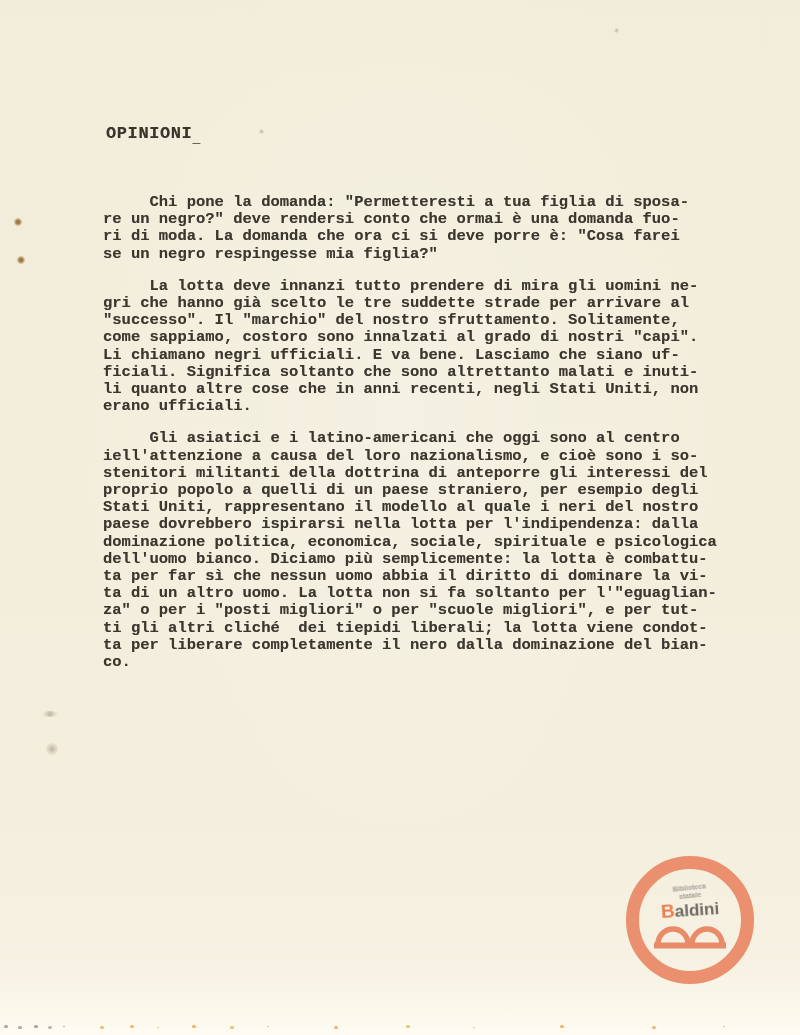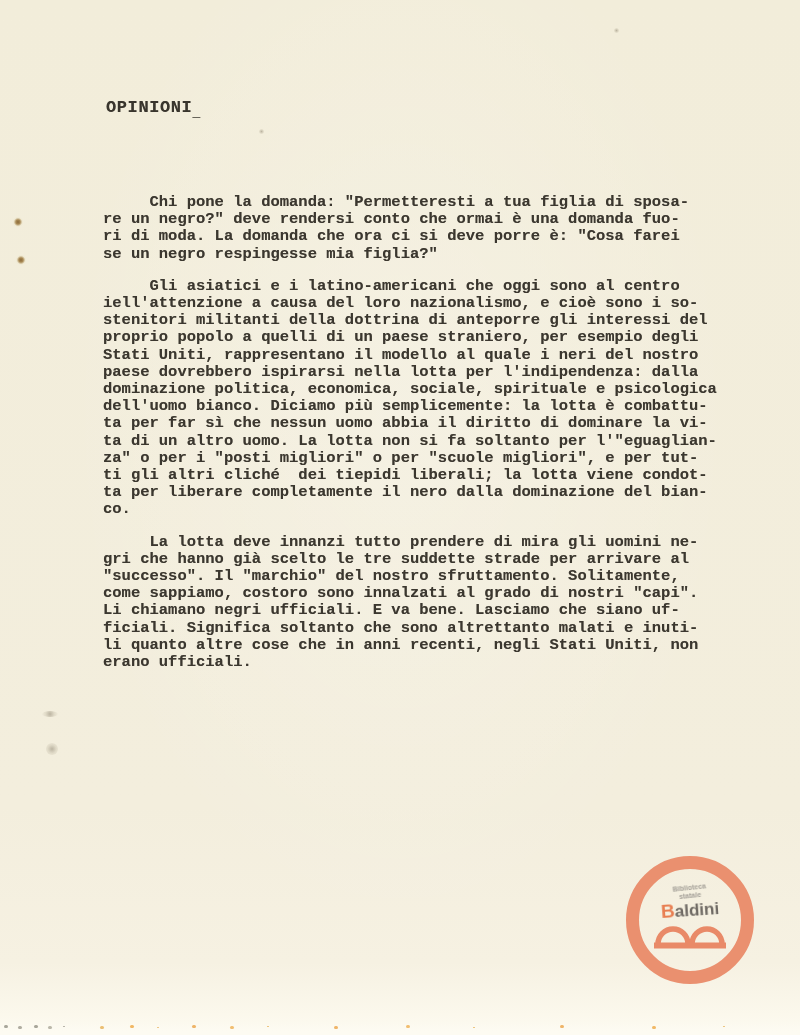--- a/index.html
+++ b/index.html
@@ -10,21 +10,21 @@
   }
   .page {
     position: relative;
     width: 800px; height: 1035px;
     overflow: hidden;
     background:
       radial-gradient(ellipse at 50% 40%, rgba(255,255,255,0.20) 0%, rgba(255,255,255,0) 60%),
       linear-gradient(180deg, #f2edda 0%, #f3eedd 78%, #f6f1e2 93%, #fbf8ec 98%, #fdfbf2 100%);
   }
   .title {
-    position: absolute; left: 106px; top: 98px;
+    position: absolute; left: 106px; top: 124px;
     margin: 0;
     font-family: "Liberation Mono", monospace;
     font-size: 17px; font-weight: 700;
     letter-spacing: 0.6px;
     color: #39352d;
     text-shadow: 0 0 0.5px rgba(57,53,45,0.55);
   }
   .title-mark {
     font-size: 13px;
     vertical-align: -4px;
@@ -138,42 +138,42 @@
 
 <div class="page">
 
   <h1 class="title"><span>OPINIONI</span><span class="title-mark">_</span></h1>
 
   <div class="text-body">
     <pre>     Chi pone la domanda: "Permetteresti a tua figlia di sposa-
 re un negro?" deve rendersi conto che ormai è una domanda fuo-
 ri di moda. La domanda che ora ci si deve porre è: "Cosa farei
 se un negro respingesse mia figlia?"</pre>
+    <pre>     La lotta deve innanzi tutto prendere di mira gli uomini ne-
+gri che hanno già scelto le tre suddette strade per arrivare al
+"successo". Il "marchio" del nostro sfruttamento. Solitamente,
+come sappiamo, costoro sono innalzati al grado di nostri "capi".
+Li chiamano negri ufficiali. E va bene. Lasciamo che siano uf-
+ficiali. Significa soltanto che sono altrettanto malati e inuti-
+li quanto altre cose che in anni recenti, negli Stati Uniti, non
+erano ufficiali.</pre>
     <pre>     Gli asiatici e i latino-americani che oggi sono al centro
 iell'attenzione a causa del loro nazionalismo, e cioè sono i so-
 stenitori militanti della dottrina di anteporre gli interessi del
 proprio popolo a quelli di un paese straniero, per esempio degli
 Stati Uniti, rappresentano il modello al quale i neri del nostro
 paese dovrebbero ispirarsi nella lotta per l'indipendenza: dalla
 dominazione politica, economica, sociale, spirituale e psicologica
 dell'uomo bianco. Diciamo più semplicemente: la lotta è combattu-
 ta per far sì che nessun uomo abbia il diritto di dominare la vi-
 ta di un altro uomo. La lotta non si fa soltanto per l'"eguaglian-
 za" o per i "posti migliori" o per "scuole migliori", e per tut-
 ti gli altri cliché  dei tiepidi liberali; la lotta viene condot-
 ta per liberare completamente il nero dalla dominazione del bian-
 co.</pre>
-    <pre>     La lotta deve innanzi tutto prendere di mira gli uomini ne-
-gri che hanno già scelto le tre suddette strade per arrivare al
-"successo". Il "marchio" del nostro sfruttamento. Solitamente,
-come sappiamo, costoro sono innalzati al grado di nostri "capi".
-Li chiamano negri ufficiali. E va bene. Lasciamo che siano uf-
-ficiali. Significa soltanto che sono altrettanto malati e inuti-
-li quanto altre cose che in anni recenti, negli Stati Uniti, non
-erano ufficiali.</pre>
   </div>
 
   <div class="stamp">
     <div class="stamp-ring"></div>
     <div class="stamp-inner">
       <div class="stamp-smalltext">
         <div>Biblioteca</div>
         <div>statale</div>
       </div>
       <div class="stamp-name"><span class="initial">B</span><span>aldini</span></div>

